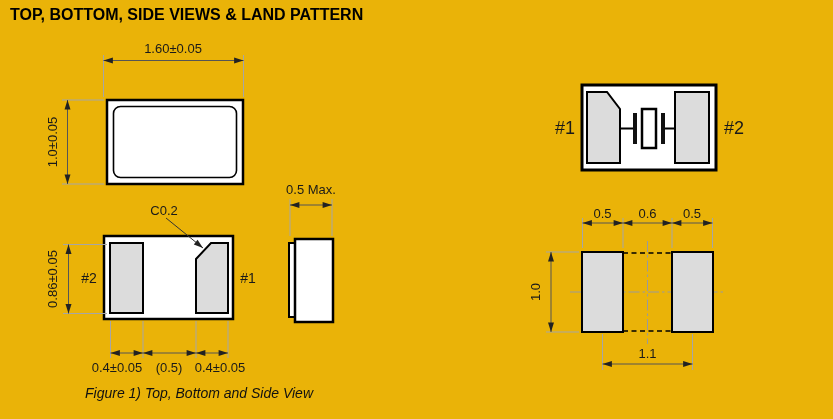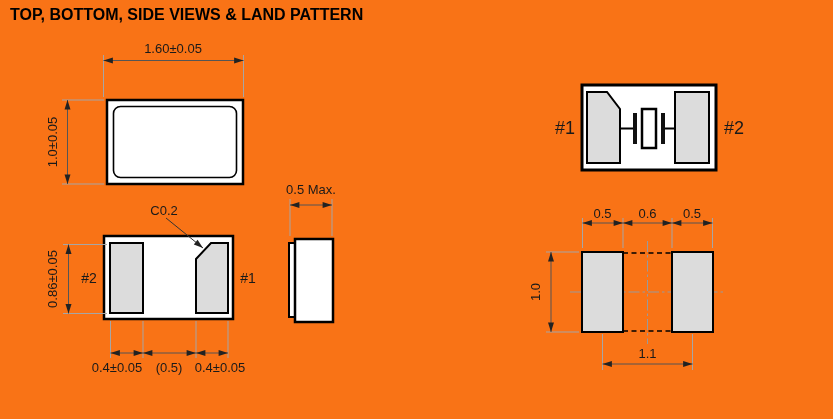--- a/index.html
+++ b/index.html
@@ -1,16 +1,16 @@
 <!DOCTYPE html>
 <html><head>
 <meta charset="utf-8">
 <style>
   html,body{margin:0;padding:0;background:#fff;}
-  #page{position:relative;width:833px;height:419px;background:#f97316;overflow:hidden;
+  #page{position:relative;width:833px;height:419px;background:#eab308;overflow:hidden;
         font-family:"Liberation Sans",sans-serif;}
   #title{position:absolute;left:10px;top:6px;font-size:16px;font-weight:bold;color:#000;
          letter-spacing:0px;white-space:nowrap;}
   .caption{position:absolute;top:385px;font-size:14px;font-style:italic;color:#111;white-space:nowrap;}
   #cap1{left:85px;}
   #cap2{left:512px;}
   svg{position:absolute;left:0;top:0;}
   svg text{font-family:"Liberation Sans",sans-serif;fill:#1a1a1a;}
   .dimtext{font-size:13px;}
   .padlabel{font-size:14px;}
@@ -136,14 +136,15 @@
       <line class="dim" x1="551" y1="252" x2="551" y2="332" marker-start="url(#as)" marker-end="url(#ae)"></line>
       <text class="dimtext" x="540" y="292" text-anchor="middle" transform="rotate(-90 540 292)">1.0</text>
 
       <line class="ext" x1="602.5" y1="334" x2="602.5" y2="370"></line>
       <line class="ext" x1="692.5" y1="334" x2="692.5" y2="370"></line>
       <line class="dim" x1="602.5" y1="364" x2="692.5" y2="364" marker-start="url(#as)" marker-end="url(#ae)"></line>
       <text class="dimtext" x="647.5" y="358" text-anchor="middle">1.1</text>
     </g>
   </svg>
 
+  <div id="cap1" class="caption">Figure 1) Top, Bottom and Side View</div>
 
 </div>
 
 </body></html>

